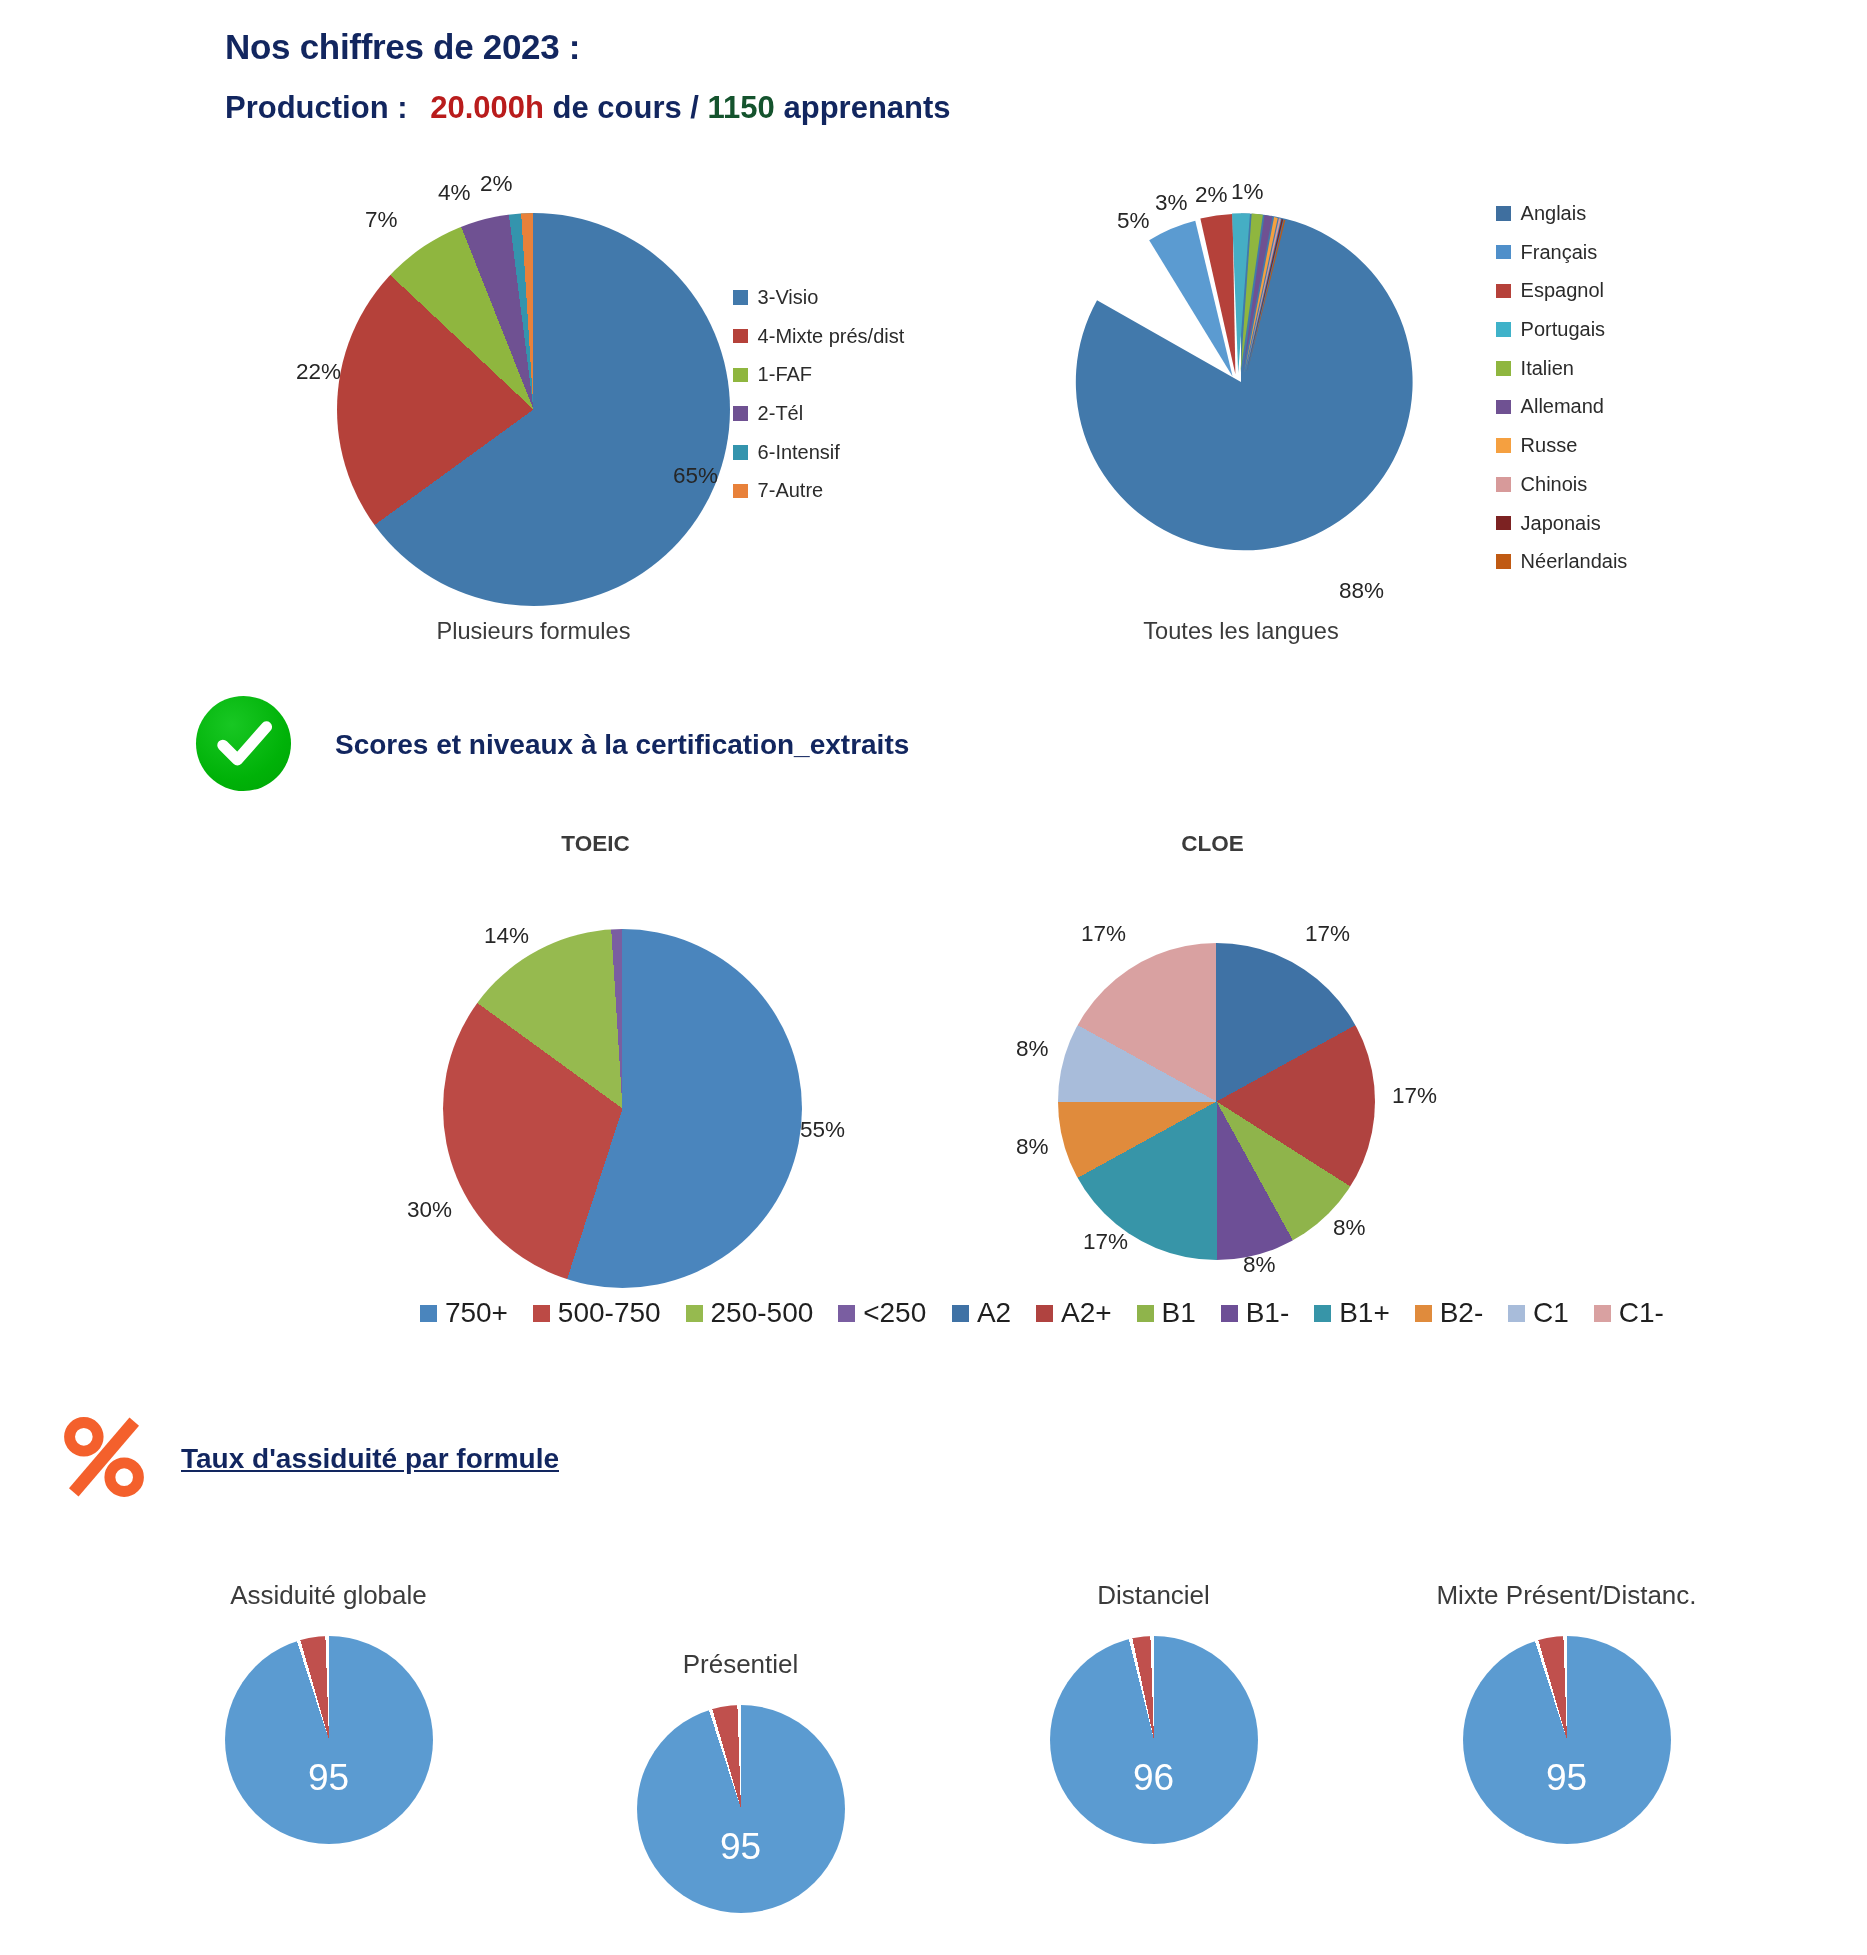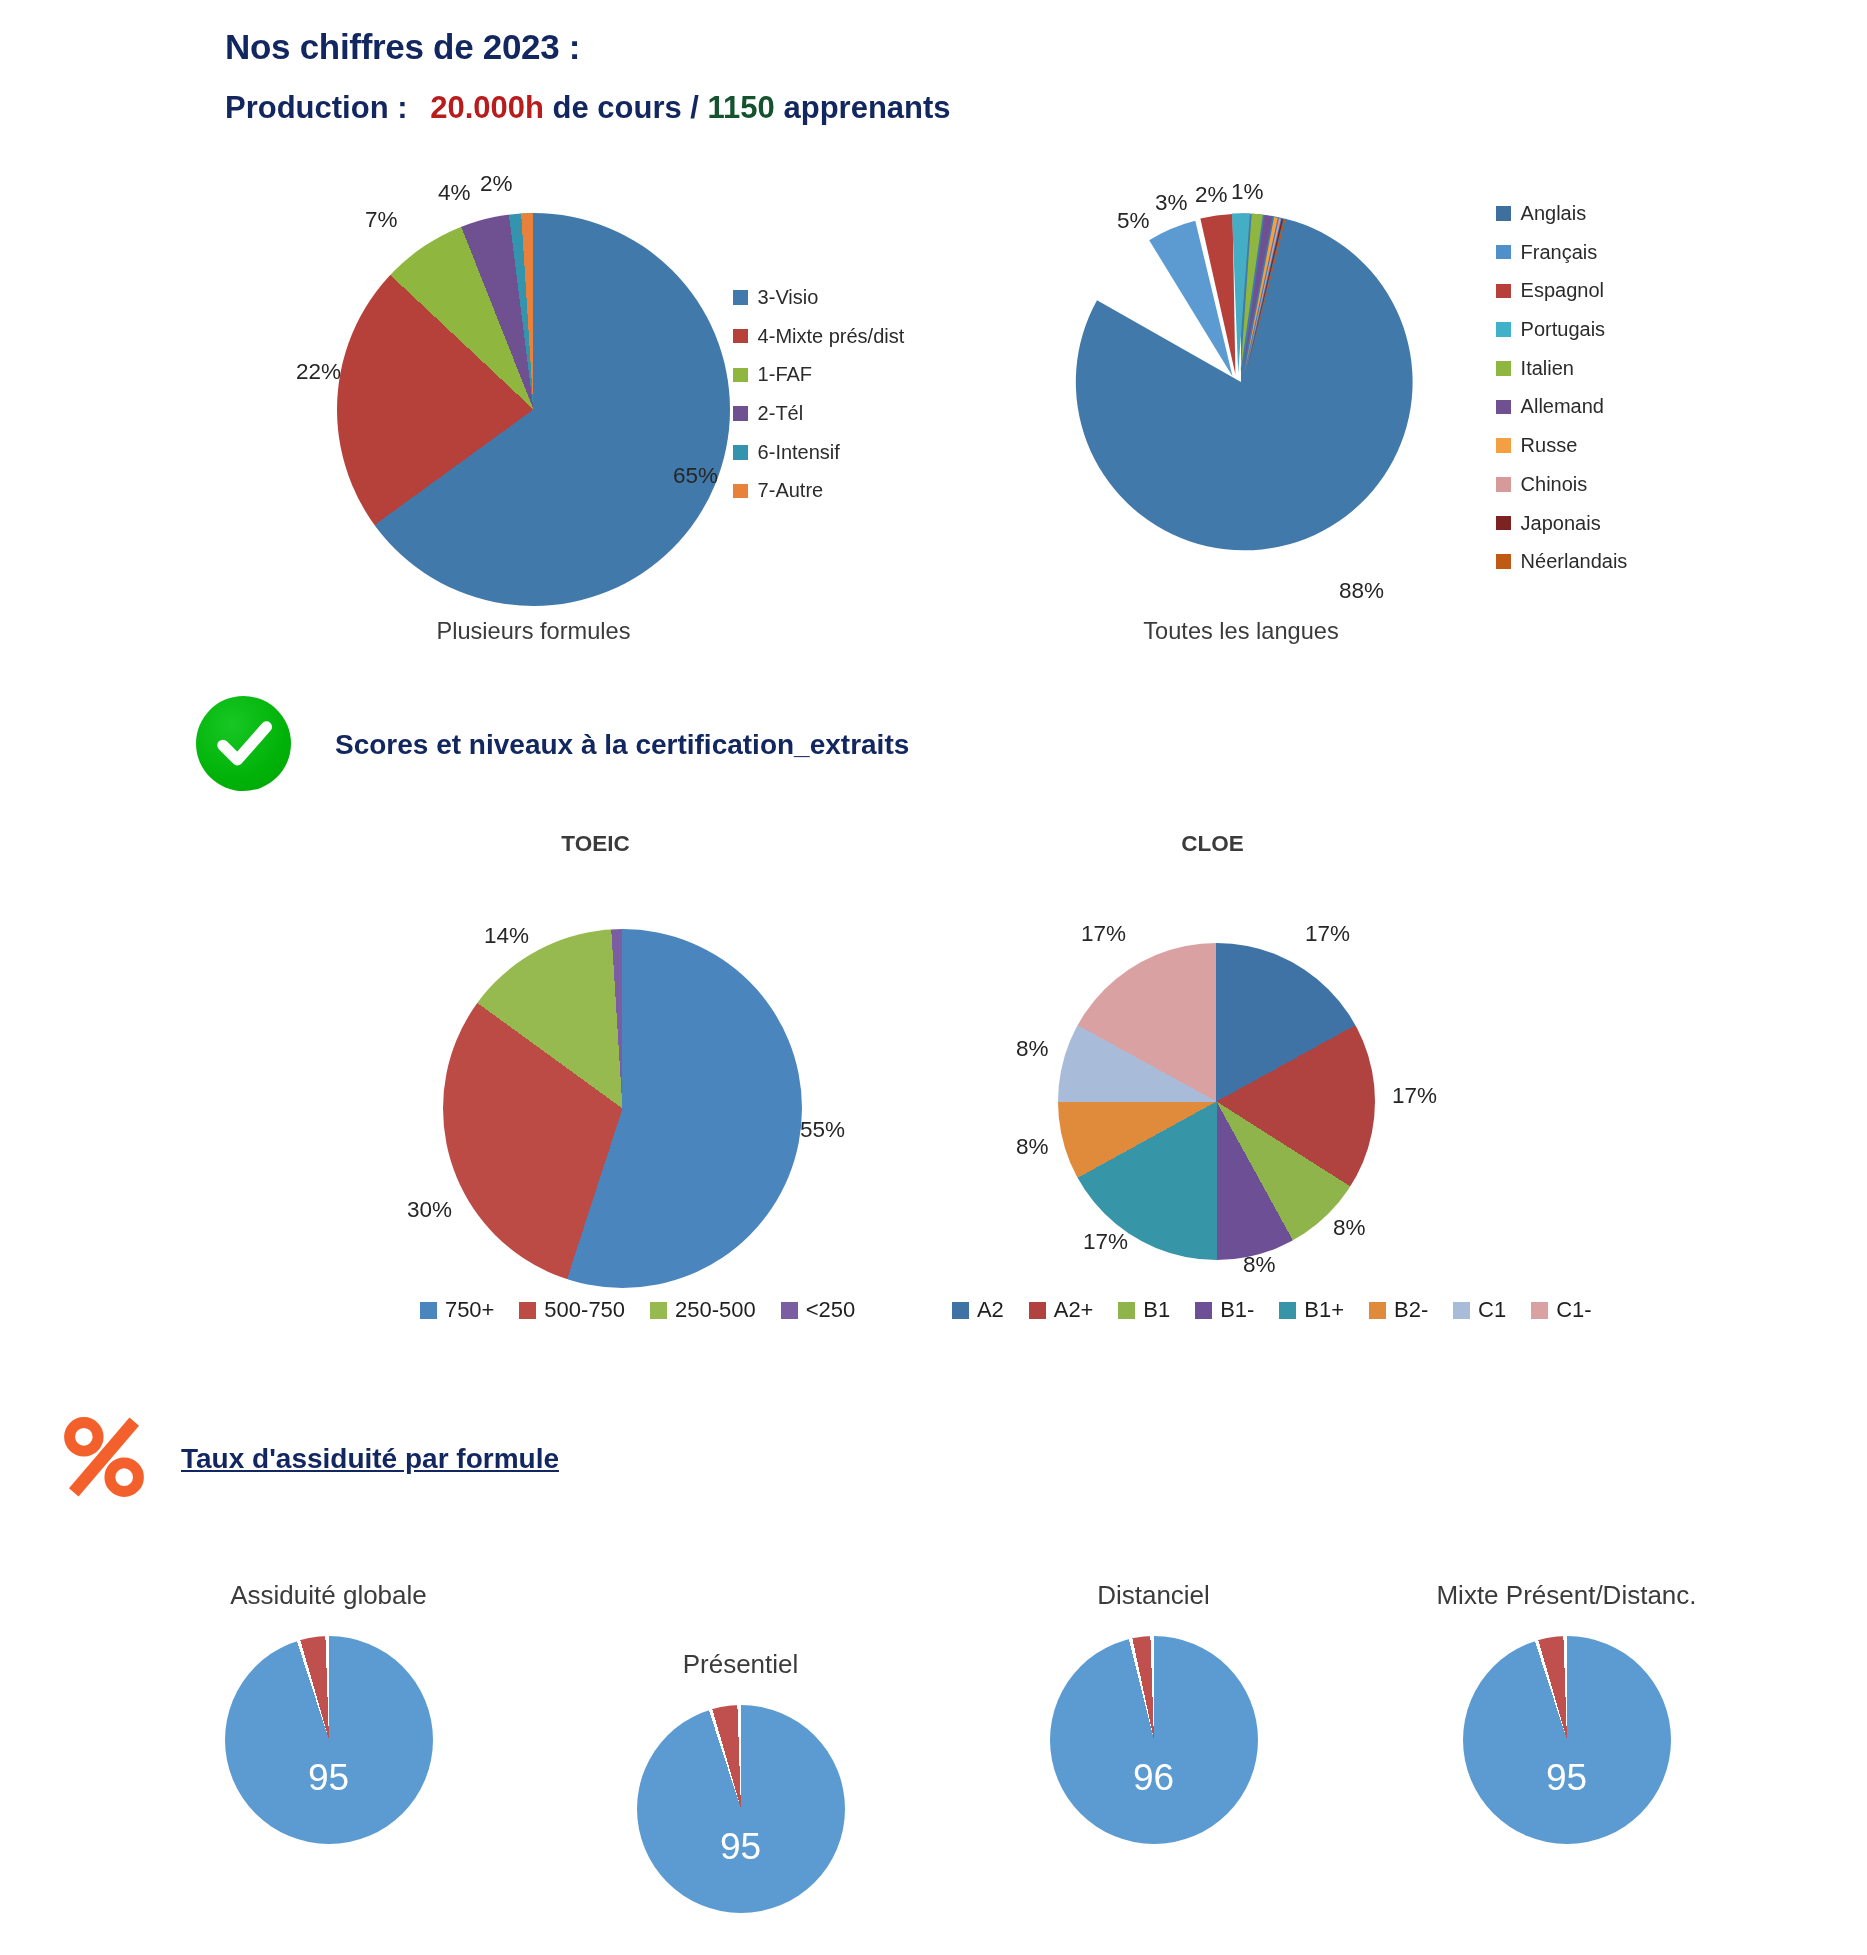--- a/index.html
+++ b/index.html
@@ -56,21 +56,21 @@
 
   
   .legend-v{position:absolute;}
   .legend-v .li{display:flex;align-items:center;margin-bottom:15.7px;}
   .legend-v .sw{width:14.6px;height:14.6px;margin-right:10px;flex:none;}
   .legend-v .lt{font-size:20px;color:#2b2b2b;white-space:nowrap;}
 
   .legend-h{position:absolute;display:flex;align-items:center;}
   .legend-h .li{display:flex;align-items:center;margin-right:25px;}
   .legend-h .sw{width:17px;height:17px;margin-right:7.9px;flex:none;}
-  .legend-h .lt{font-size:22px;color:#1f1f1f;white-space:nowrap;}
+  .legend-h .lt{font-size:28px;color:#1f1f1f;white-space:nowrap;}
 
   
   .gauge-block{position:absolute;text-align:center;}
   .gauge-title{font-size:26px;color:#3b3b3b;white-space:nowrap;margin-bottom:25px;}
   .gauge{width:208px;height:208px;border-radius:50%;position:relative;margin:0 auto;}
   .gauge-val{
     position:absolute;left:0;right:0;top:58%;font-size:37px;color:#ffffff;
     text-align:center;
   }
 </style>

